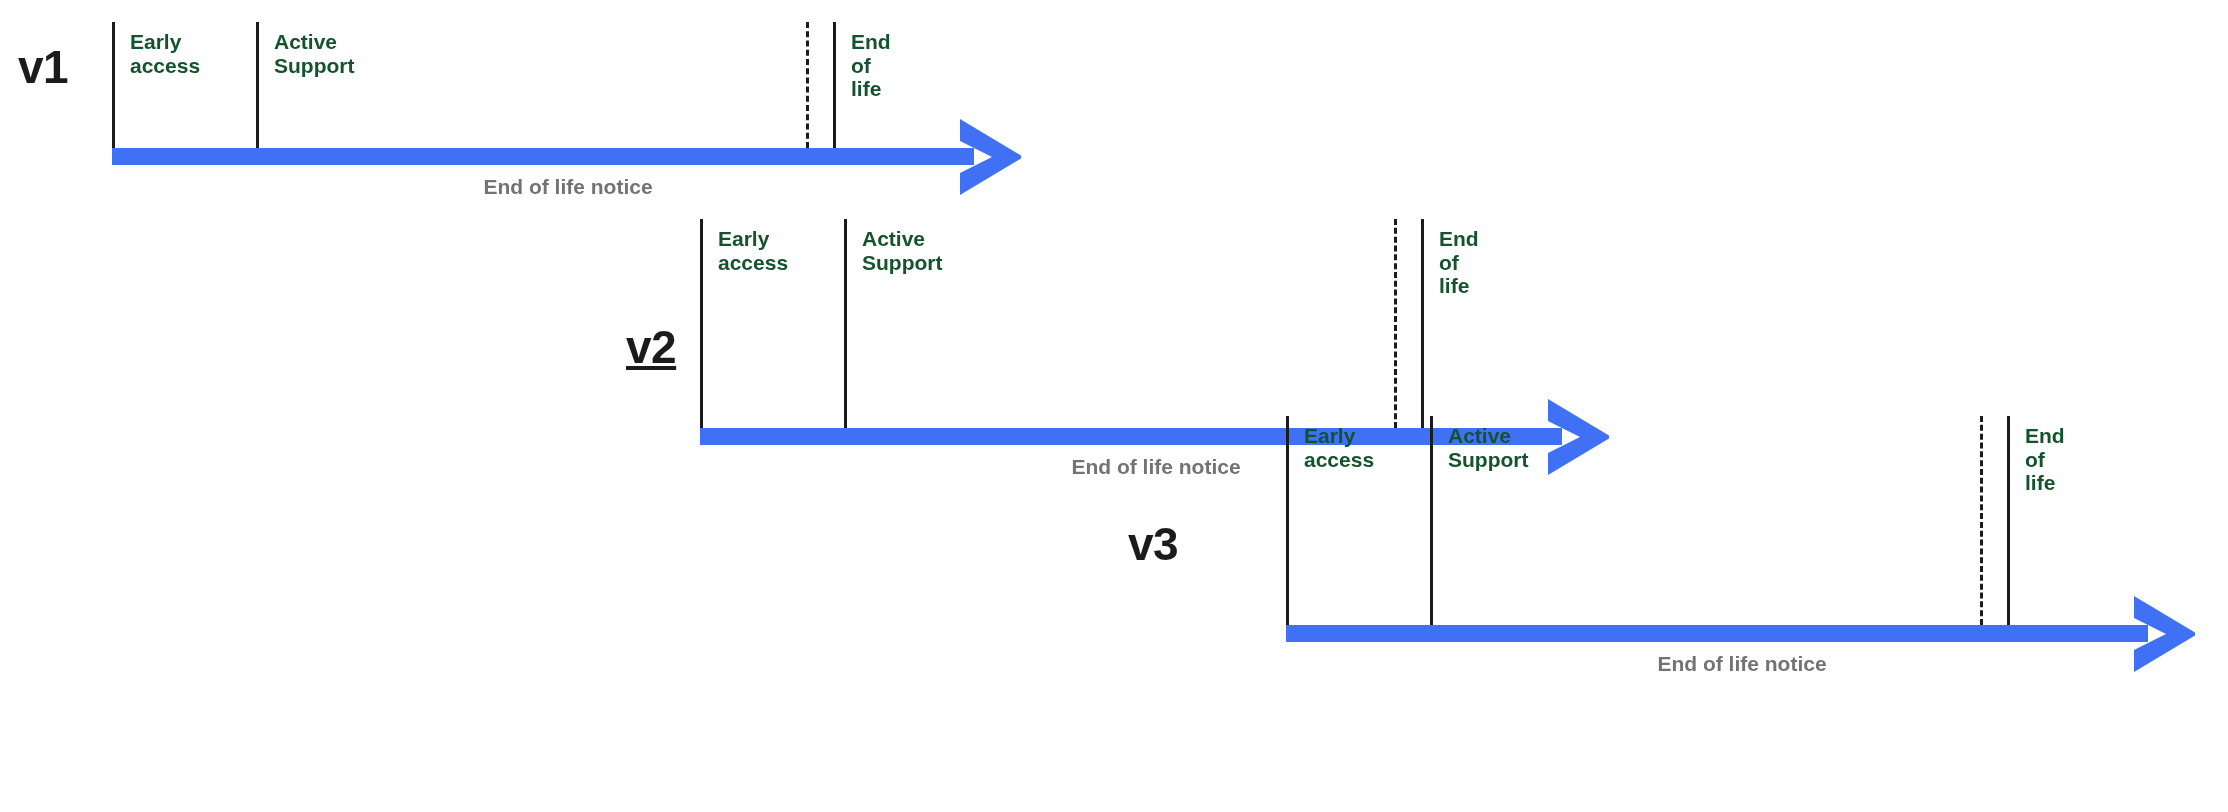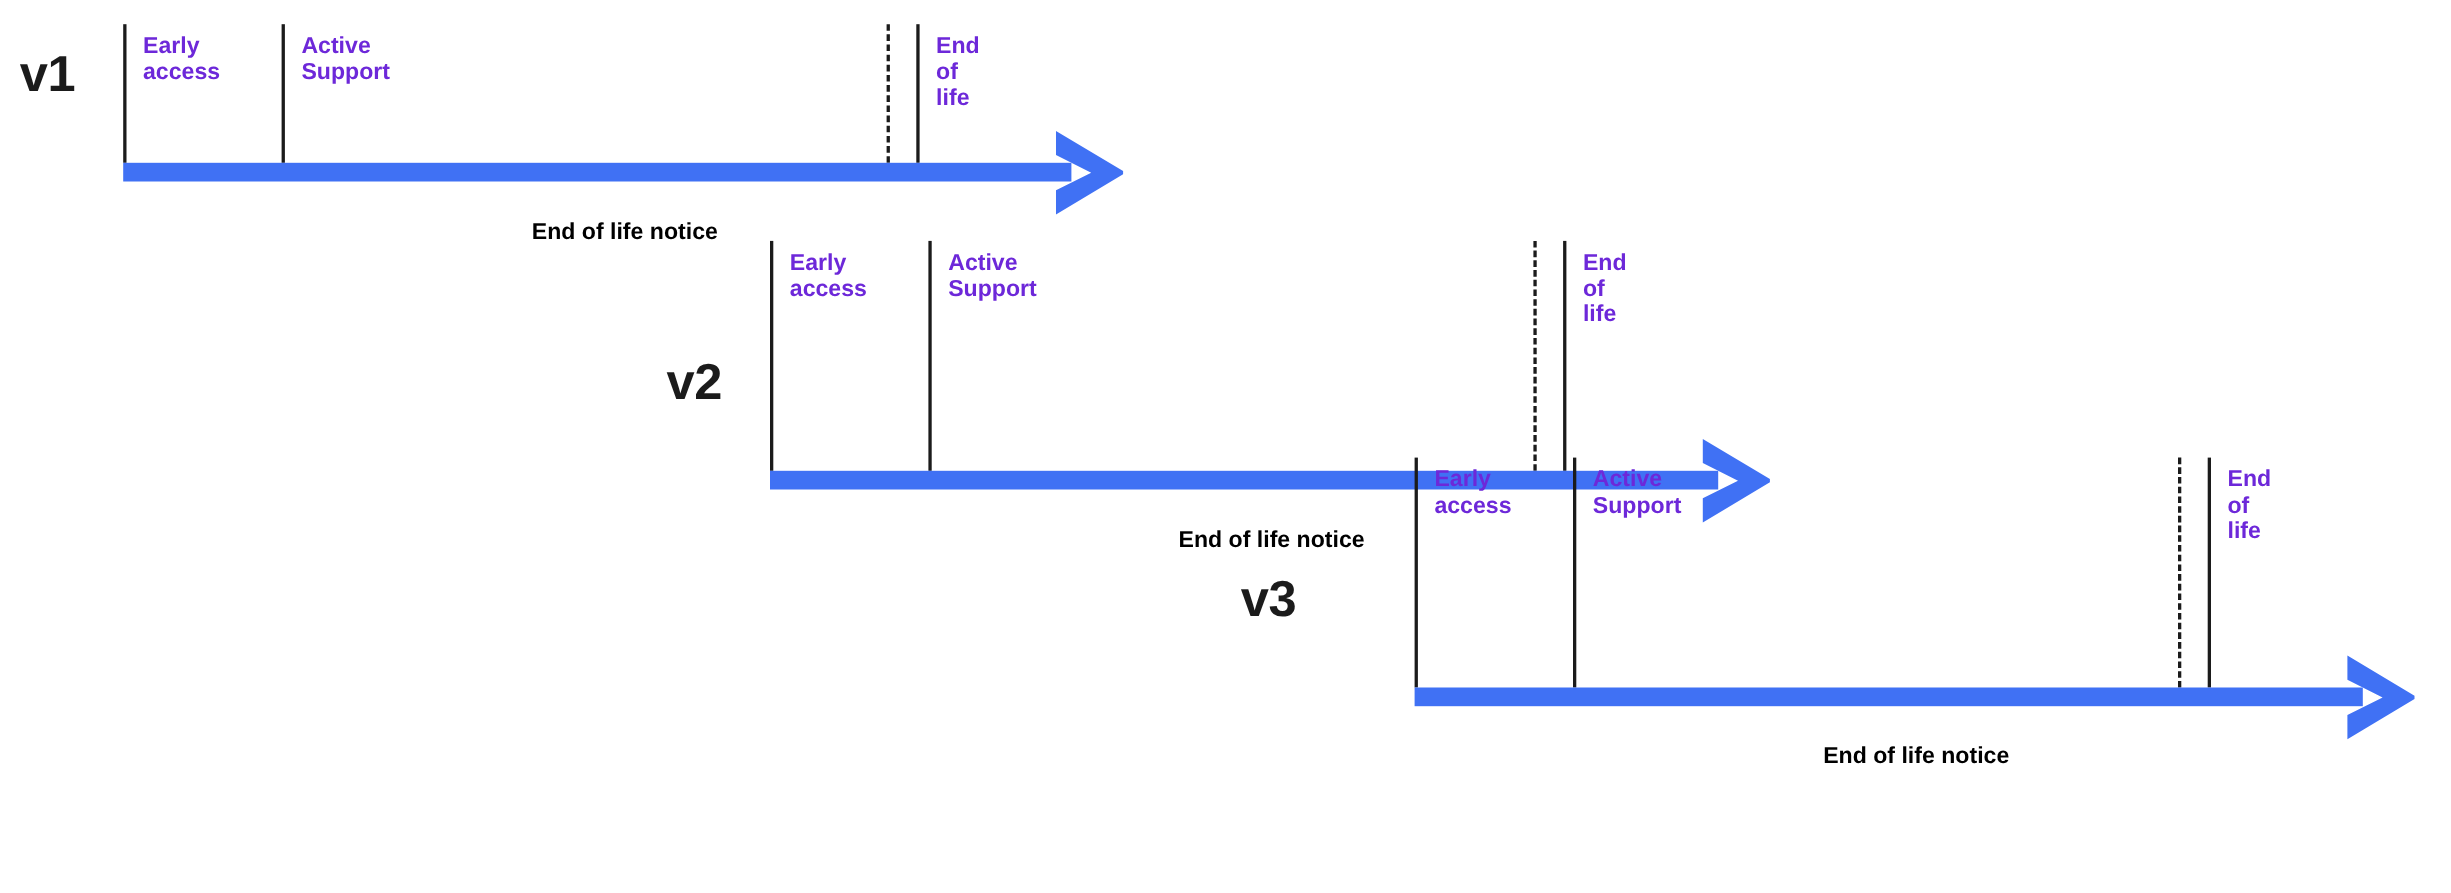--- a/index.html
+++ b/index.html
@@ -49,21 +49,21 @@
     width: 0;
     background: transparent;
     border-left: 3px dashed #1b1b1b;
   }
 
   
   .phase-label {
     position: absolute;
     font-size: 21px;
     font-weight: 700;
-    color: #6d28d9;
+    color: #14532d;
     line-height: 1.12;
     white-space: pre-line;
   }
 
   
   .arrow-shaft {
     position: absolute;
     height: 17px;
     background: #4071f4;
   }
@@ -74,24 +74,23 @@
   .arrow-head svg {
     display: block;
     overflow: visible;
   }
 
   
   .notice-label {
     position: absolute;
     font-size: 21px;
     font-weight: 700;
-    color: #000000;
+    color: #737373;
     line-height: 1;
     white-space: nowrap;
-    margin-top: 24px;
   }
 </style>
 </head>
 <body>
 
 <div id="canvas">
     <div class="timeline">
       <div class="version-label" style="left: 18px; top: 44px;">v1</div>
       <div class="divider" style="left: 112px; top: 22px; height: 126px;"></div>
       <div class="divider" style="left: 256px; top: 22px; height: 126px;"></div>
@@ -103,21 +102,21 @@
       <div class="phase-label" style="left: 851px; top: 30px;">End of life</div>
       <div class="arrow-shaft" style="left: 112px; top: 148px; width: 862px; background: rgb(64, 113, 244);"></div>
       <div class="arrow-head" style="left: 946px; top: 117px;">
         <svg width="92" height="80" viewBox="0 0 92 80">
           <polygon points="14,2 75,38.5 75,41.5 14,78 14,56 46,40 14,24" fill="#4071f4"></polygon>
         </svg>
       </div>
       <div class="notice-label" style="left: 568px; top: 176px; transform: translateX(-50%);">End of life notice</div>
     </div>
     <div class="timeline">
-      <div class="version-label" style="left: 606px; top: 324px;">v2</div>
+      <div class="version-label" style="left: 626px; top: 324px; text-decoration: underline;">v2</div>
       <div class="divider" style="left: 700px; top: 219px; height: 209px;"></div>
       <div class="divider" style="left: 844px; top: 219px; height: 209px;"></div>
       <div class="divider dashed" style="left: 1394px; top: 219px; height: 209px;"></div>
       <div class="divider" style="left: 1421px; top: 219px; height: 209px;"></div>
       <div class="phase-label" style="left: 718px; top: 227px;">Early
 access</div>
       <div class="phase-label" style="left: 862px; top: 227px;">Active Support</div>
       <div class="phase-label" style="left: 1439px; top: 227px;">End of life</div>
       <div class="arrow-shaft" style="left: 700px; top: 428px; width: 862px; background: rgb(64, 113, 244);"></div>
       <div class="arrow-head" style="left: 1534px; top: 397px;">

